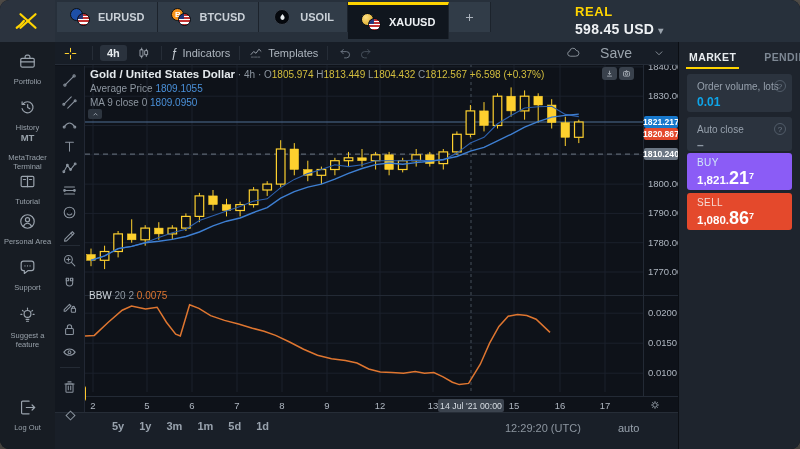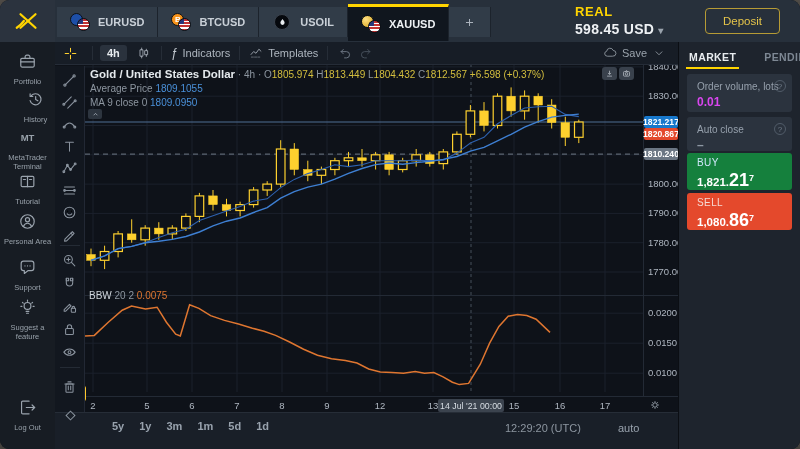--- a/index.html
+++ b/index.html
@@ -3,21 +3,21 @@
 <meta charset="utf-8">
 <style>
   html,body{margin:0;padding:0;background:#56524d;font-family:"Liberation Sans",sans-serif;}
   body{width:800px;height:449px;overflow:hidden;}
   *{box-sizing:border-box;}
   .window{position:absolute;left:0;top:0;width:800px;height:449px;background:#0e1219;border-radius:9px;overflow:hidden;box-shadow:0 6px 24px rgba(0,0,0,.55);}
   
   .logo-box{position:absolute;left:0;top:0;width:55px;height:42px;background:#2b333e;display:flex;align-items:center;justify-content:center;z-index:5;}
   .logo-box svg{width:30px;height:24px;stroke:#ffd400;fill:none;stroke-width:3;stroke-linecap:round;}
   .topbar{position:absolute;left:55px;top:0;right:0;height:42px;background:#27303b;z-index:4;}
-  .tabs{position:absolute;left:2px;bottom:0;display:flex;align-items:center;height:40px;}
+  .tabs{position:absolute;left:2px;bottom:0;display:flex;align-items:flex-start;height:40px;}
   .tab{display:flex;align-items:center;gap:7px;height:30px;padding:0 13px;background:#313c48;border-right:1px solid #1c232c;font-size:11px;font-weight:bold;color:#c9d0d7;cursor:pointer;}
   .tab.active{height:37px;background:#10161e;border-top:3px solid #ffd400;color:#eef1f4;}
   .tab.plus{width:42px;justify-content:center;color:#aeb6bf;}
   .tab.plus svg{width:13px;height:13px;stroke:#aeb6bf;stroke-width:1.8;fill:none;}
   .pairicon{position:relative;width:21px;height:20px;flex:0 0 auto;}
   .circ{position:absolute;width:13px;height:13px;border-radius:50%;border:1px solid #0c1016;}
   .circ.back{left:0;top:1px;}
   .circ.front{left:7px;top:6px;}
   .circ.eu{background:#1d4fa8;}
   .circ.btc{background:#f7931a;color:#fff;font-size:8px;font-weight:bold;text-align:center;line-height:11px;}
@@ -42,21 +42,21 @@
   .tb-cross svg{width:15px;height:15px;stroke:#ffd02e;stroke-width:1.7;}
   .vsep{width:1px;height:14px;background:#262d37;margin:0 7px;}
   .tb-tf{background:#2a323d;border:none;border-radius:3px;color:#e6eaee;font-size:11px;font-weight:bold;padding:2px 7px;margin-right:7px;font-family:inherit;cursor:pointer;}
   .tb-ico{width:20px;display:flex;justify-content:center;cursor:pointer;}
   .tb-ico svg{width:14px;height:14px;stroke:#aeb6bf;stroke-width:1.4;}
   .tb-btn{display:flex;align-items:center;gap:5px;background:none;border:none;color:#aeb6bf;font-size:11px;font-family:inherit;cursor:pointer;padding:0 2px;}
   .tb-btn .fx{font-style:italic;font-size:12px;color:#c2c9d0;}
   .tb-btn svg{width:14px;height:14px;stroke:#aeb6bf;stroke-width:1.4;}
   .undo svg{width:15px;height:15px;stroke:#707a86;stroke-width:1.5;}
   .redo svg{width:15px;height:15px;stroke:#49525e;stroke-width:1.5;}
-  .save{margin-left:auto;margin-right:12px;display:flex;align-items:center;gap:5px;color:#9aa3ac;font-size:11px;cursor:pointer;}
+  .save{margin-left:auto;margin-right:12px;display:flex;align-items:center;gap:20px;color:#9aa3ac;font-size:14px;cursor:pointer;}
   .save svg{width:14px;height:14px;stroke:#9aa3ac;stroke-width:1.4;}
   
   .toolscol{position:absolute;left:55px;top:66px;width:30px;height:346px;background:#12171f;border-right:1px solid #222834;z-index:2;}
   .toolscol .tool{position:absolute;left:6px;width:18px;height:18px;cursor:pointer;}
   .toolscol svg{width:17px;height:17px;stroke:#8a939e;fill:none;stroke-width:1.5;stroke-linecap:round;stroke-linejoin:round;}
   .toolscol .tsep{position:absolute;left:5px;width:20px;height:1px;background:#242b35;}
   
   .chart-area{position:absolute;left:85px;top:64px;width:593px;height:348px;background:#0e1219;z-index:1;}
   .chart-area svg text{font-family:"Liberation Sans",sans-serif;}
   .ax{fill:#aeb6c0;font-size:9.5px;}
@@ -80,30 +80,30 @@
   
   .panel{position:absolute;left:678px;top:42px;right:0;bottom:0;background:#1e242d;border-left:1px solid #0b0e13;z-index:3;}
   .ptabs{display:flex;gap:28px;padding:9px 10px 0 10px;}
   .ptab{font-size:10.5px;font-weight:bold;color:#7e8894;padding-bottom:6px;position:relative;cursor:pointer;letter-spacing:.4px;}
   .ptab.active{color:#e8ecef;}
   .ptab.active::after{content:"";position:absolute;left:-3px;right:-3px;bottom:0;height:2px;background:#ffd400;}
   .card{position:absolute;left:8px;right:8px;background:#2b333e;border-radius:3px;padding:7px 10px;cursor:pointer;}
   .card1{top:32px;height:38px;}
   .card2{top:75px;height:34px;}
   .card-label{font-size:10px;color:#96a0ac;}
-  .card-value{font-size:12px;font-weight:bold;color:#d946ef;margin-top:3px;}
+  .card-value{font-size:12px;font-weight:bold;color:#0ea5e9;margin-top:3px;}
   .card-value.dim{color:#8d97a3;}
   .q{position:absolute;right:6px;top:6px;width:12px;height:12px;border:1px solid #515c69;border-radius:50%;color:#717c89;font-size:8px;display:flex;align-items:center;justify-content:center;cursor:pointer;}
   .obtn{position:absolute;left:8px;right:8px;height:37px;border:none;border-radius:3px;text-align:left;padding:4px 10px;color:#fff;font-family:inherit;cursor:pointer;}
-  .buy{top:111px;background:#15803d;}
+  .buy{top:111px;background:#8b5cf6;}
   .sell{top:151px;background:#e4492c;}
   .side-label{display:block;font-size:10px;letter-spacing:.4px;}
   .buy .side-label{color:#cfe6f9;}
   .sell .side-label{color:#f6d9d2;}
-  .oprice{font-size:11.5px;font-weight:bold;line-height:21px;}
+  .oprice{font-size:11.5px;font-weight:bold;line-height:16px;}
   .oprice b{font-size:18px;}
   .oprice sup{font-size:9px;}
   
   .bottombar{position:absolute;left:55px;right:0;bottom:0;height:37px;background:#191f28;border-top:1px solid #262d37;z-index:2;}
   .objects{position:absolute;left:7px;top:-6px;width:17px;height:17px;cursor:pointer;}
   .objects svg{width:17px;height:17px;stroke:#8a939e;fill:none;stroke-width:1.4;}
   .ranges{position:absolute;left:57px;top:7px;display:flex;gap:15px;font-size:11px;font-weight:bold;color:#98a2ad;}
   .ranges span{cursor:pointer;}
   .clock{position:absolute;left:450px;top:9px;font-size:11px;color:#8d96a0;}
   .mode{position:absolute;left:563px;top:9px;font-size:11px;color:#98a2ad;cursor:pointer;}
@@ -161,31 +161,30 @@
         <div class="tab plus">
           <svg viewBox="0 0 24 24">
             <path d="M12 5.5v13M5.5 12h13"></path>
           </svg>
         </div>
       </div>
     <div class="account">
       <div class="acct-type">REAL</div>
       <div class="acct-balance"><span>598.45 USD</span><span class="chev">▾</span></div>
     </div>
-    <button class="deposit">Deposit</button>
   </header>
 
   <aside class="sidebar">
     <nav id="sidenav">
         <div class="side-item" style="top: 10px;"><span><svg viewBox="0 0 24 24">
               <rect x="3.5" y="8" width="17" height="11" rx="1.5"></rect>
               <path d="M9 8V6.2A2.2 2.2 0 0 1 11.2 4h1.6A2.2 2.2 0 0 1 15 6.2V8"></path>
               <path d="M3.5 12.5h17"></path>
             </svg></span><div class="lbl">Portfolio</div></div>
-        <div class="side-item" style="top: 48px; margin-left: 8px;"><span><svg viewBox="0 0 24 24">
+        <div class="side-item" style="top: 56px;"><span><svg viewBox="0 0 24 24">
               <path d="M5.2 13.5a7 7 0 1 0 1.4-6.3"></path>
               <path d="M5.2 4.8v3.4h3.4"></path>
               <path d="M12.2 8.2V12l2.8 1.6"></path>
             </svg></span><div class="lbl">History</div></div>
         <div class="side-item" style="top: 86px;"><span><svg viewBox="0 0 24 24">
               <text x="12" y="16.5" text-anchor="middle" font-size="12" font-weight="bold" font-family="Liberation Sans, sans-serif" fill="currentColor" stroke="none">MT</text>
             </svg></span><div class="lbl">MetaTrader Terminal</div></div>
         <div class="side-item" style="top: 130px;"><span><svg viewBox="0 0 24 24">
               <rect x="4" y="5.5" width="16" height="13" rx="1.5"></rect>
               <path d="M12 5.5v13"></path>
@@ -195,21 +194,21 @@
               <circle cx="12" cy="12" r="8.5"></circle>
               <circle cx="12" cy="9.8" r="2.6"></circle>
               <path d="M6.8 18.2c1.1-2.8 3-4 5.2-4s4.1 1.2 5.2 4"></path>
             </svg></span><div class="lbl">Personal Area</div></div>
         <div class="side-item" style="top: 216px;"><span><svg viewBox="0 0 24 24">
               <path d="M4 7a3 3 0 0 1 3-3h10a3 3 0 0 1 3 3v6a3 3 0 0 1-3 3h-4.5L8 19.5V16H7a3 3 0 0 1-3-3z"></path>
               <circle cx="8.8" cy="10" r="0.8" fill="currentColor" stroke="none"></circle>
               <circle cx="12" cy="10" r="0.8" fill="currentColor" stroke="none"></circle>
               <circle cx="15.2" cy="10" r="0.8" fill="currentColor" stroke="none"></circle>
             </svg></span><div class="lbl">Support</div></div>
-        <div class="side-item" style="top: 256px;"><span><svg viewBox="0 0 24 24">
+        <div class="side-item" style="top: 264px;"><span><svg viewBox="0 0 24 24">
               <circle cx="12" cy="10" r="4.3"></circle>
               <path d="M10.2 16.8h3.6M10.8 19.3h2.4"></path>
               <path d="M12 2.8v1.4M5.6 5.5l1 1M18.4 5.5l-1 1M3.6 10.5h1.4M19 10.5h1.4"></path>
             </svg></span><div class="lbl">Suggest a feature</div></div>
       </nav>
     <div id="sidelogout">
         <div class="side-item" style="top: 356px;"><span><svg viewBox="0 0 24 24">
               <path d="M14 4H6a1.5 1.5 0 0 0-1.5 1.5v13A1.5 1.5 0 0 0 6 20h8"></path>
               <path d="M10.5 12H21"></path>
               <path d="M17.8 8.8 21 12l-3.2 3.2"></path>

